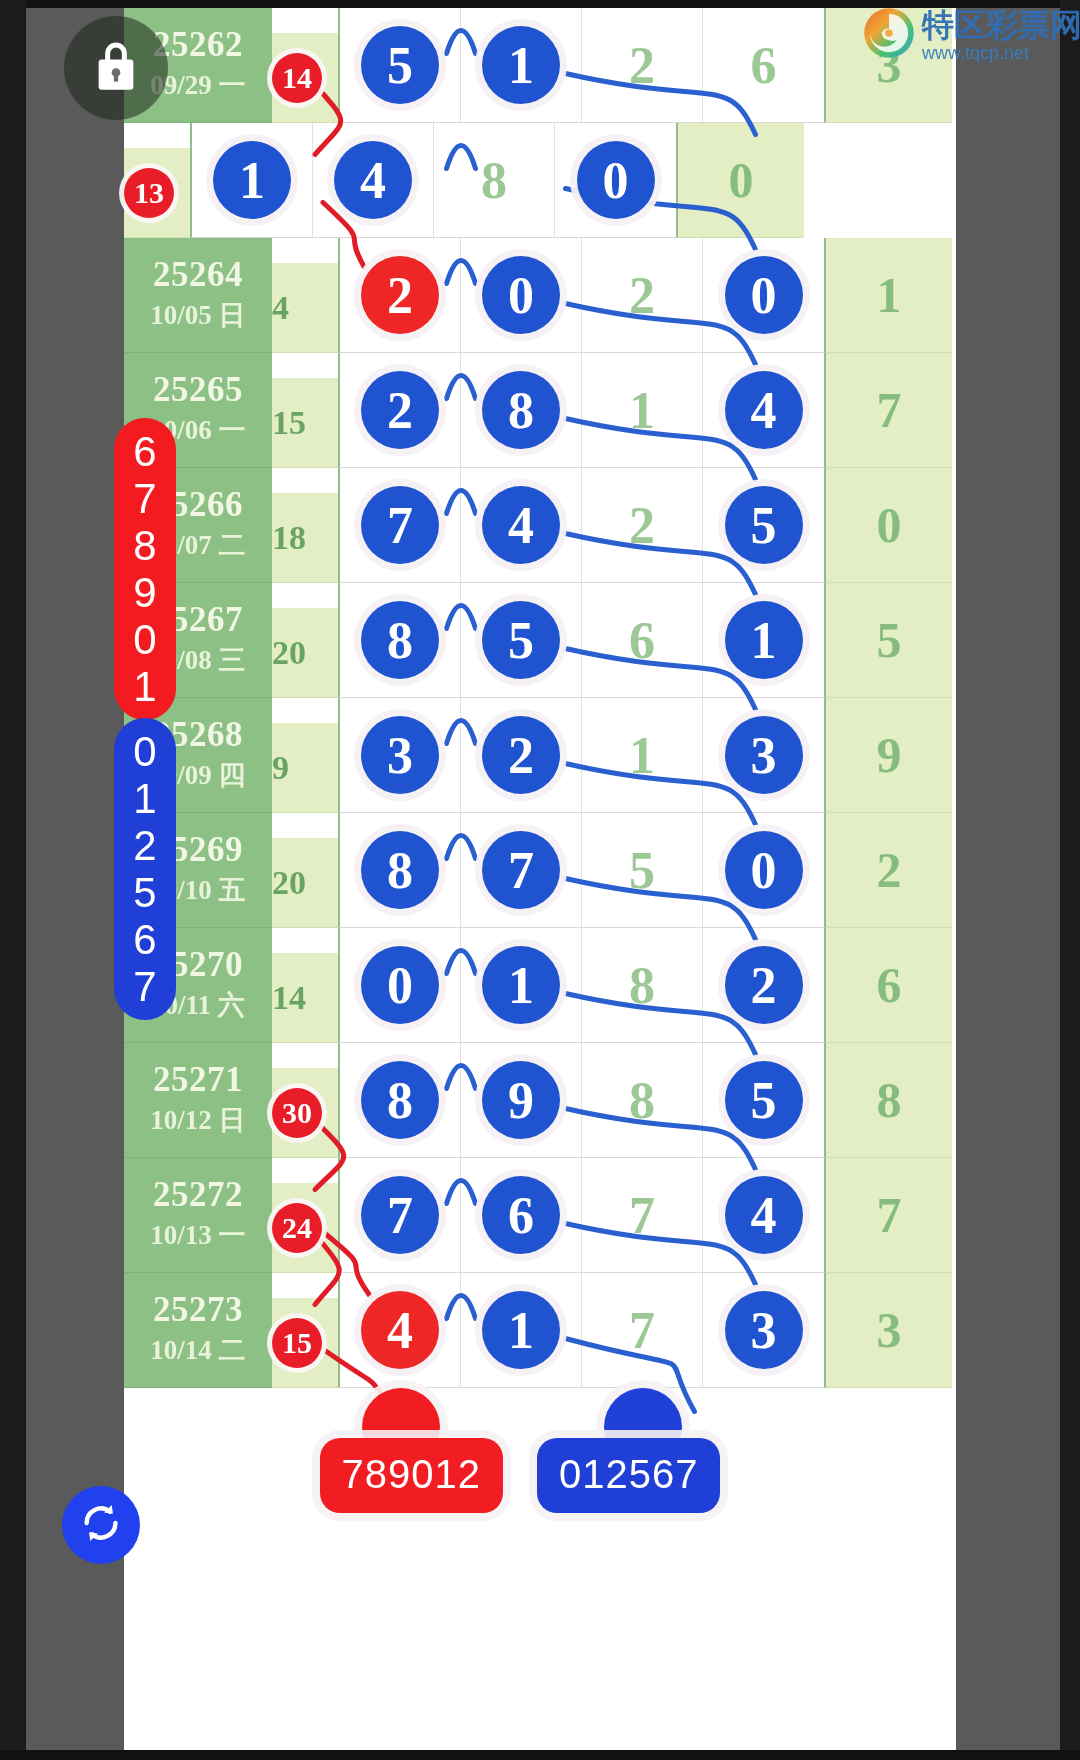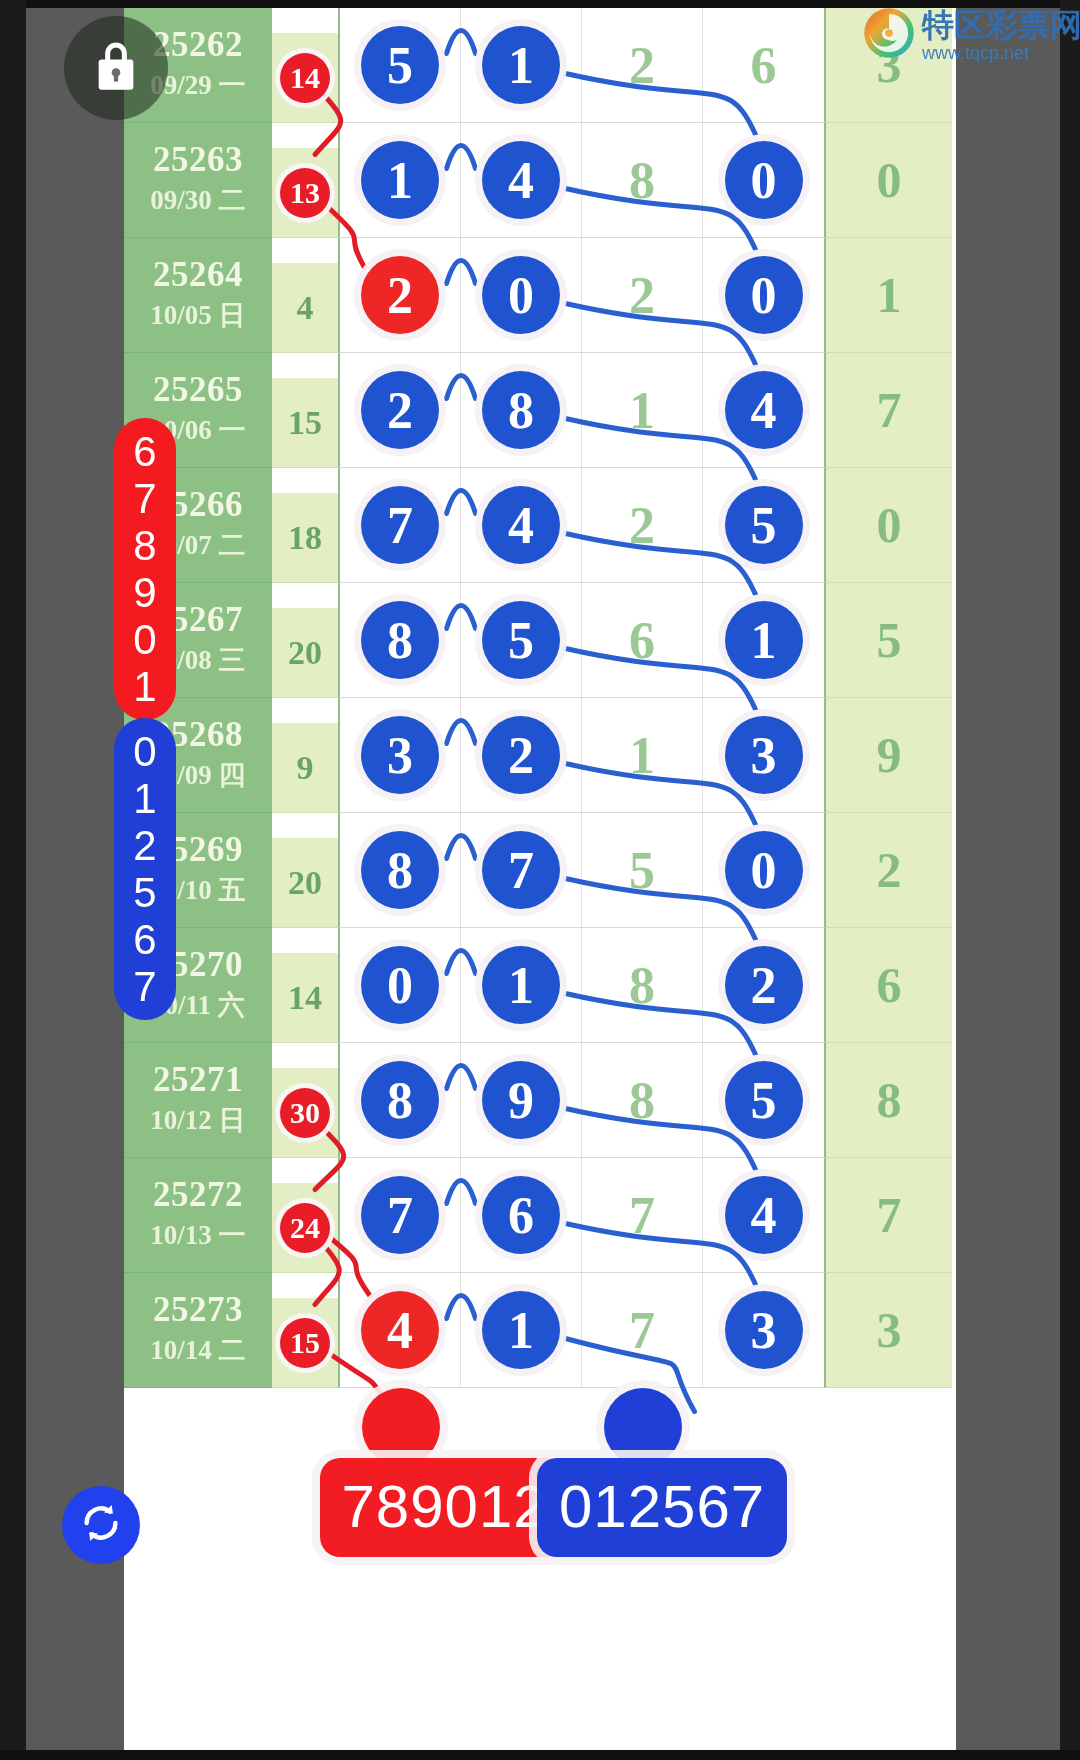--- a/index.html
+++ b/index.html
@@ -56,21 +56,21 @@
   }
   .c-issue .dt {
     font-size: 27px; font-weight:700; margin-top: 4px; color:#e9f3da;
   }
 
   
   .c-span {
     width: 66px;
     background: #e3eec4;
     border-bottom: 1px solid #cfdfae;
-    display:flex; align-items:center; justify-content:center;
+    display:flex; align-items:center; justify-content:flex-start;
     color:#6aa464;
     font-size: 34px; font-weight: 700; margin-top: 25px;
   }
 
   
   .c-main {
     width: 488px;
     background:#ffffff;
     border-bottom: 1px solid #d9d9d9;
     border-left: 2px solid #94bb8e;
@@ -140,26 +140,25 @@
     padding: 10px 0;
   }
   .flyout span { font-size: 42px; line-height: 1.12; font-weight: 400; }
   .flyout.red { background:#f31b20; }
   .flyout.blue { background:#1f3fd6; }
 
   
   .pred {
     position:absolute; z-index: 25;
     color:#fff; font-family:"Liberation Sans", sans-serif;
-    font-size: 60px; letter-spacing: 1px;
+    font-size: 40px; letter-spacing: 1px;
     padding: 14px 22px 16px 22px;
     border-radius: 20px;
     display:flex; align-items:center; justify-content:center;
     box-shadow: 0 0 0 8px rgba(246,242,244,0.9);
-    margin-top: 20px;
   }
   .pred.red { background:#f21d22; }
   .pred.blue { background:#1f3fd6; }
   .pred-knob {
     position:absolute; width: 78px; height: 78px; border-radius:50%;
     z-index: 24; box-shadow: 0 0 0 8px rgba(246,242,244,0.9);
   }
   .pred-knob.red { background:#f21d22; }
   .pred-knob.blue { background:#1f3fd6; }
 
@@ -232,24 +231,20 @@
           <div class="slot">
             <div class="plain">2</div>
           </div>
           <div class="slot">
             <div class="plain">6</div>
           </div>
         </div>
         <div class="cell c-sum">3</div>
       </div>
       <div class="row">
-        <div class="cell c-issue">
-          <div class="iss">25263</div>
-          <div class="dt">09/30 二</div>
-        </div>
         <div class="cell c-span">
           <div class="miss">13</div>
         </div>
         <div class="cell c-main">
           <div class="slot">
             <div class="ball blue">1</div>
           </div>
           <div class="slot">
             <div class="ball blue">4</div>
           </div>

